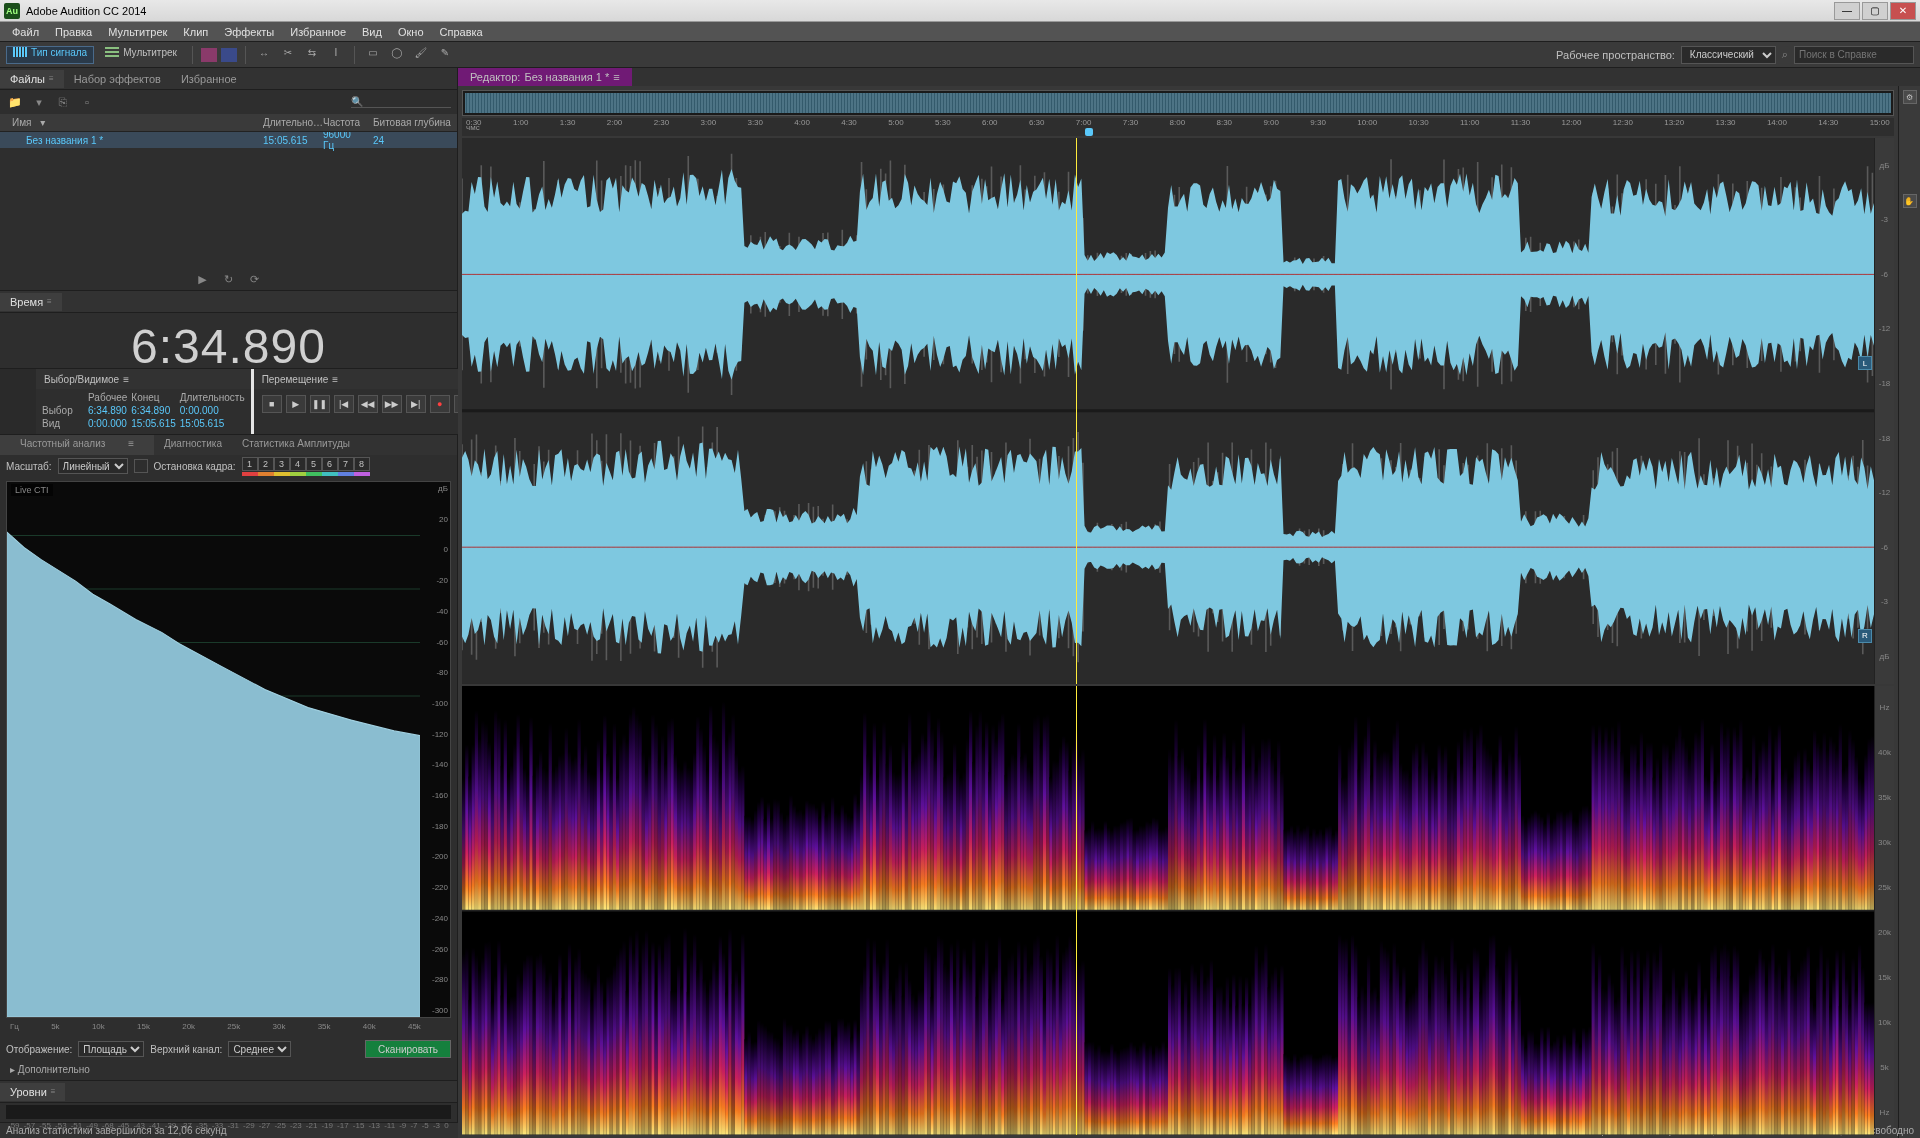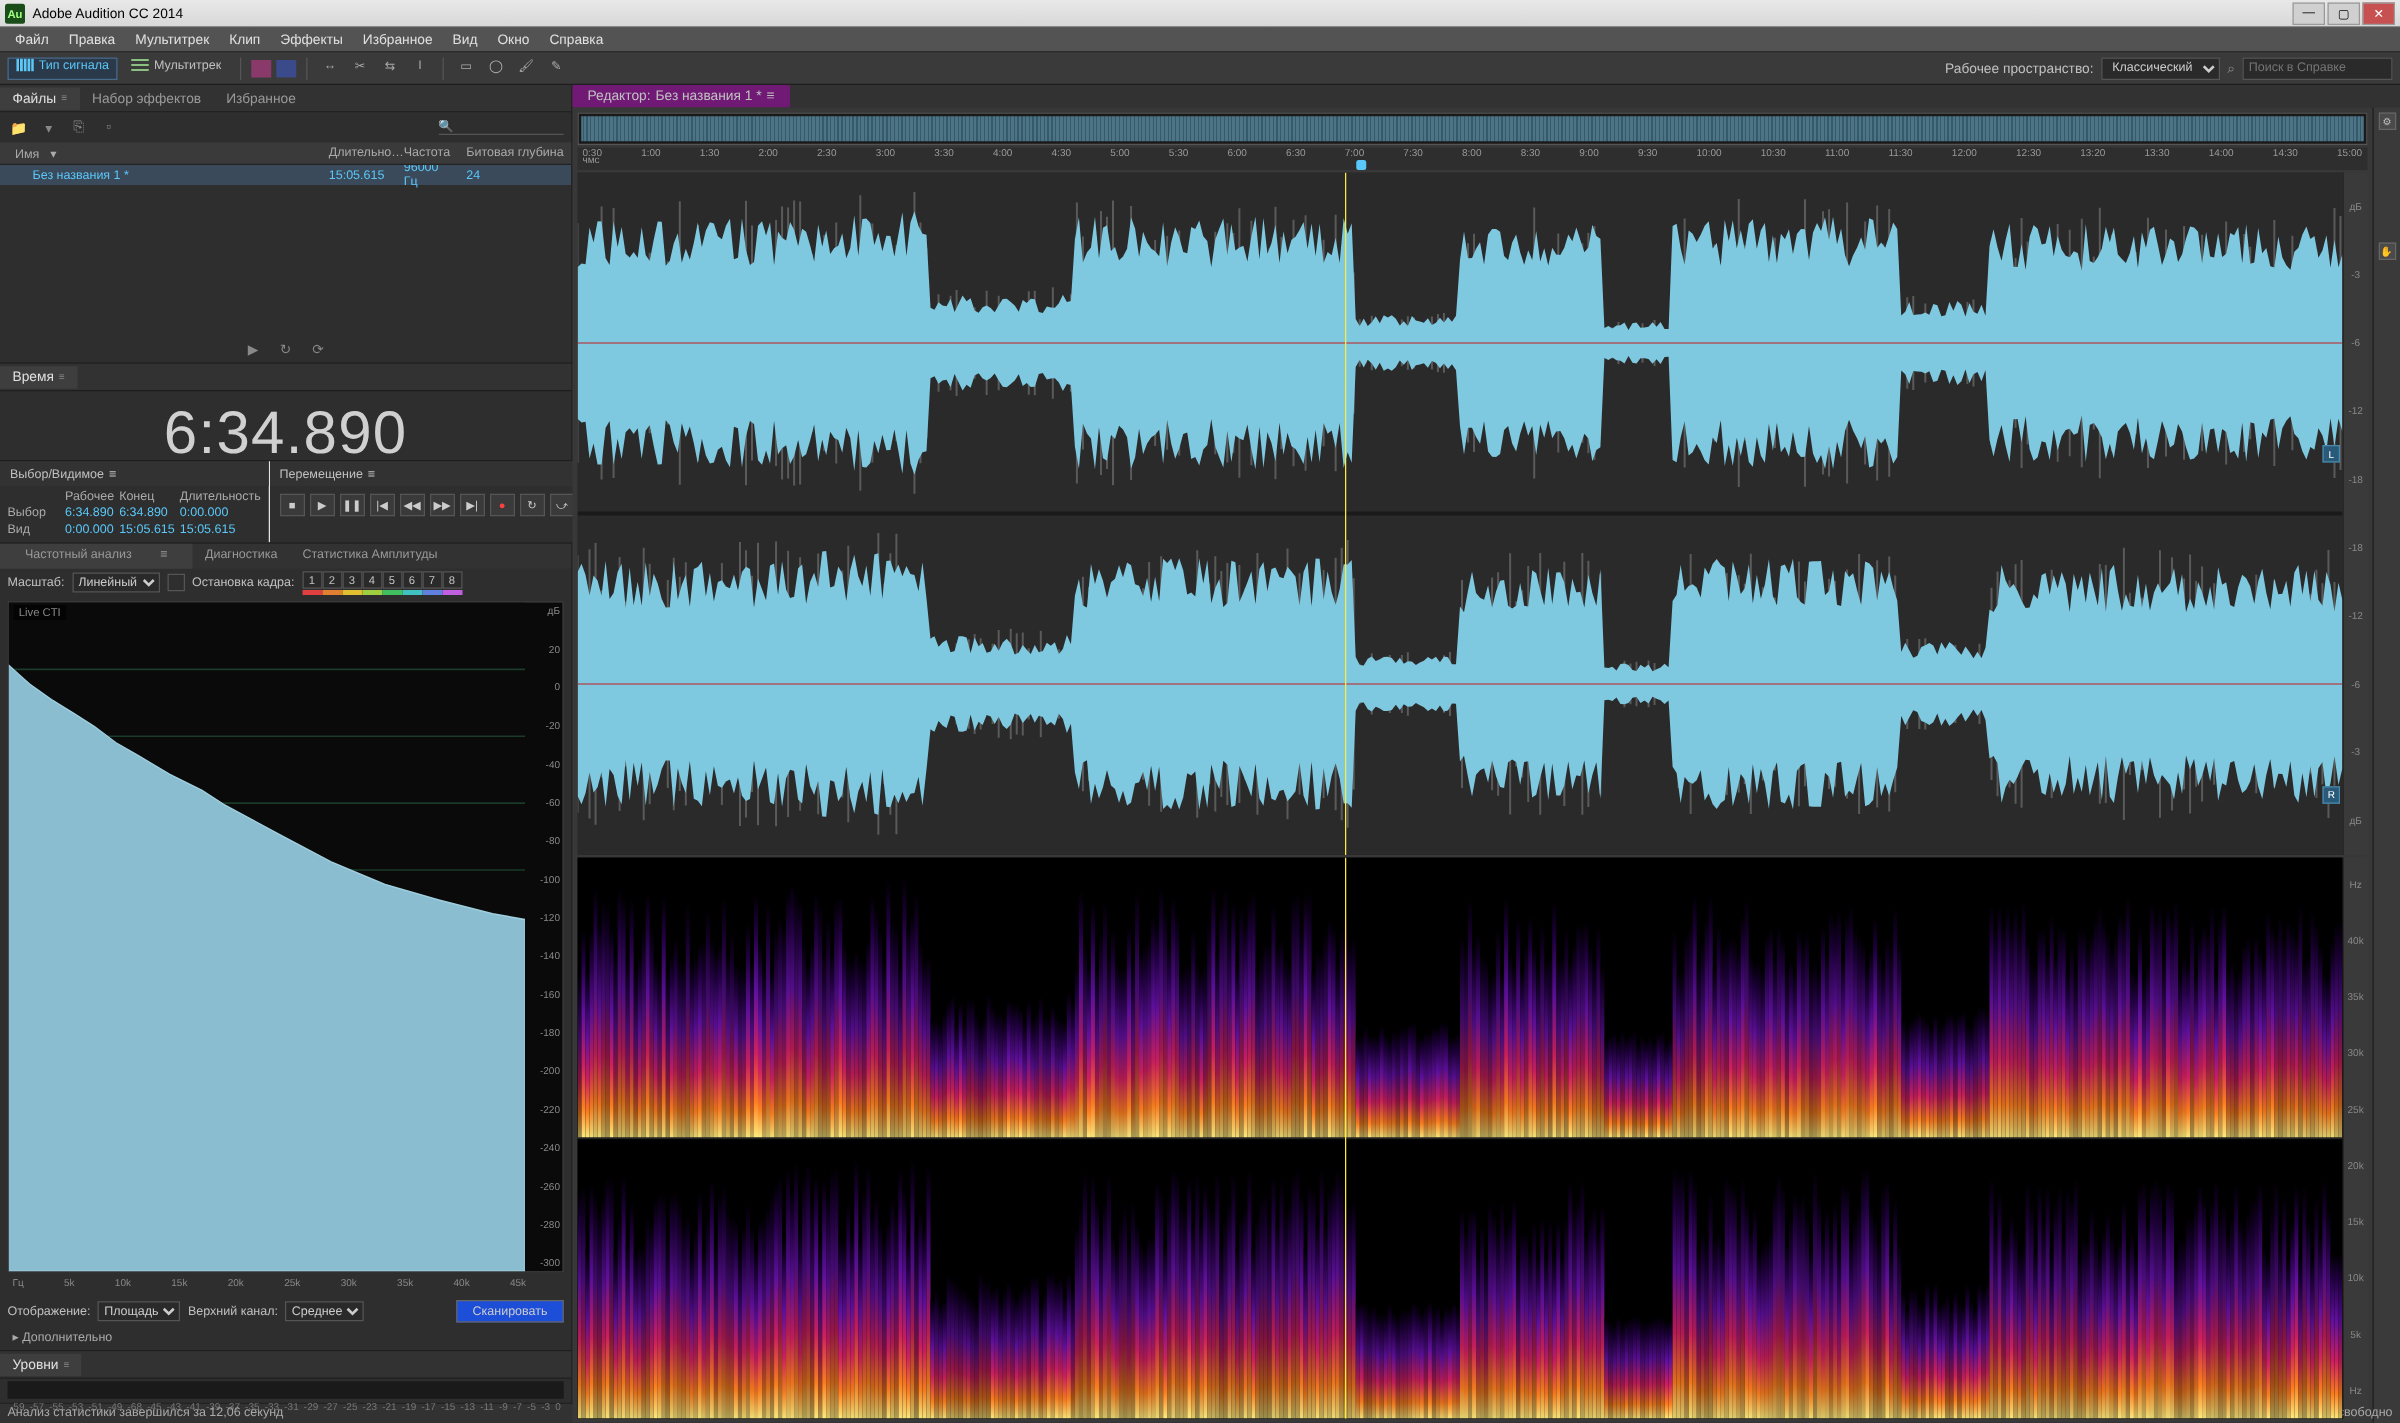--- a/index.html
+++ b/index.html
@@ -53,21 +53,21 @@
 .file-row span { padding: 0 6px; }
 .files-footer { height: 22px; display: flex; align-items: center; justify-content: center; gap: 10px; }
 .files-footer span { width: 16px; height: 14px; color: #888; cursor: pointer; display: flex; align-items: center; justify-content: center; }
 
 
 .time-panel { height: 78px; background: #2e2e2e; border-top: 1px solid #1e1e1e; }
 .time-display { font-size: 48px; font-weight: 300; color: #d0d0d0; text-align: center; padding: 6px 0; letter-spacing: 1px; font-family: "Segoe UI Light", sans-serif; }
 
 
 .sel-transport-row { display: flex; height: 66px; border-top: 1px solid #1e1e1e; }
-.selection-panel { width: 226px; background: #2e2e2e; border-right: 1px solid #e5e5e5; }
+.selection-panel { width: 226px; background: #2e2e2e; border-right: 3px solid #e5e5e5; margin-left: 36px; }
 .sel-header { height: 20px; background: #323232; padding: 3px 8px; font-size: 10px; display: flex; align-items: center; gap: 4px; }
 .sel-grid { display: grid; grid-template-columns: 46px 1fr 1fr 1fr; font-size: 10px; padding: 2px 4px; }
 .sel-grid div { padding: 1px 2px; }
 .sel-grid .hdr { color: #aaa; }
 .sel-grid .lbl { color: #aaa; }
 .sel-grid .val { color: #5ac8fa; }
 .transport-panel { flex: 1; background: #2e2e2e; }
 .transport-controls { display: flex; align-items: center; gap: 4px; padding: 6px 8px; }
 .transport-controls button { width: 20px; height: 18px; background: #3a3a3a; border: 1px solid #555; color: #ccc; font-size: 9px; cursor: pointer; display: flex; align-items: center; justify-content: center; }
 .transport-controls button.rec { color: #ff4040; }
@@ -84,21 +84,21 @@
 .freeze-numbers span { width: 16px; height: 14px; border: 1px solid #555; display: flex; align-items: center; justify-content: center; font-size: 9px; cursor: pointer; background: #2a2a2a; }
 .color-strip { height: 4px; display: flex; margin-top: 1px; }
 .color-strip span { flex: 1; }
 .freq-plot { flex: 1; margin: 4px 6px; position: relative; background: #0a0a0a; border: 1px solid #444; display: flex; }
 .freq-svg { flex: 1; }
 .freq-yaxis { width: 30px; display: flex; flex-direction: column; justify-content: space-between; font-size: 8px; color: #888; padding: 2px 2px; text-align: right; }
 .freq-xaxis { height: 14px; display: flex; justify-content: space-between; font-size: 8px; color: #888; padding: 0 36px 0 10px; }
 .live-cti { position: absolute; top: 2px; left: 4px; font-size: 9px; color: #888; background: rgba(0,0,0,0.6); padding: 1px 4px; }
 .freq-controls { height: 26px; display: flex; align-items: center; padding: 0 6px; gap: 6px; font-size: 10px; }
 .freq-controls select { background: #2a2a2a; border: 1px solid #555; color: #ccc; font-size: 10px; height: 16px; }
-.freq-controls button { background: #1d4ed8; border: 1px solid #666; color: #ccc; font-size: 10px; height: 18px; padding: 0 12px; cursor: pointer; }
+.freq-controls button { background: #15803d; border: 1px solid #666; color: #ccc; font-size: 10px; height: 18px; padding: 0 12px; cursor: pointer; }
 .freq-more { height: 18px; padding: 2px 10px; font-size: 10px; cursor: pointer; color: #aaa; }
 
 
 .levels-panel { height: 42px; background: #2e2e2e; border-top: 1px solid #1e1e1e; }
 .levels-meter { height: 14px; margin: 2px 6px; background: #1a1a1a; position: relative; }
 .levels-scale { height: 10px; display: flex; justify-content: space-between; font-size: 8px; color: #777; padding: 0 8px; }
 
 
 .statusbar { height: 16px; background: #323232; display: flex; align-items: center; font-size: 10px; color: #aaa; padding: 0 6px; gap: 10px; border-top: 1px solid #1e1e1e; }
 .statusbar .spacer { flex: 1; }

